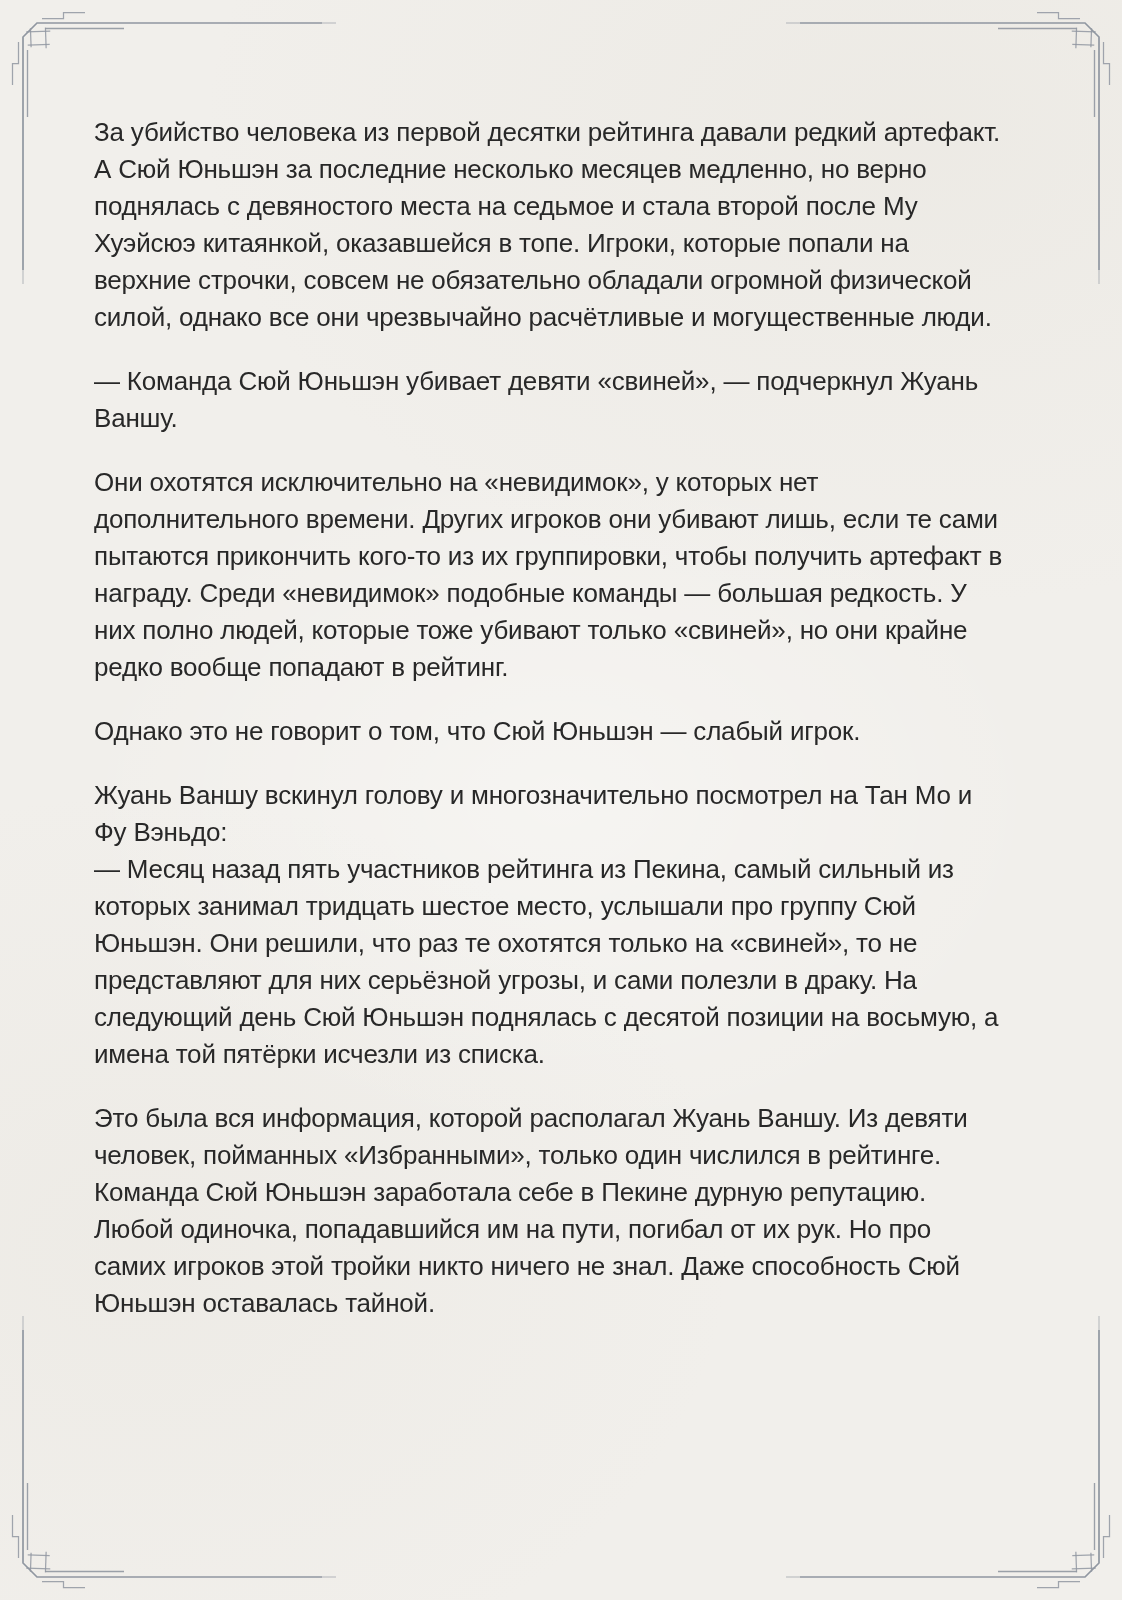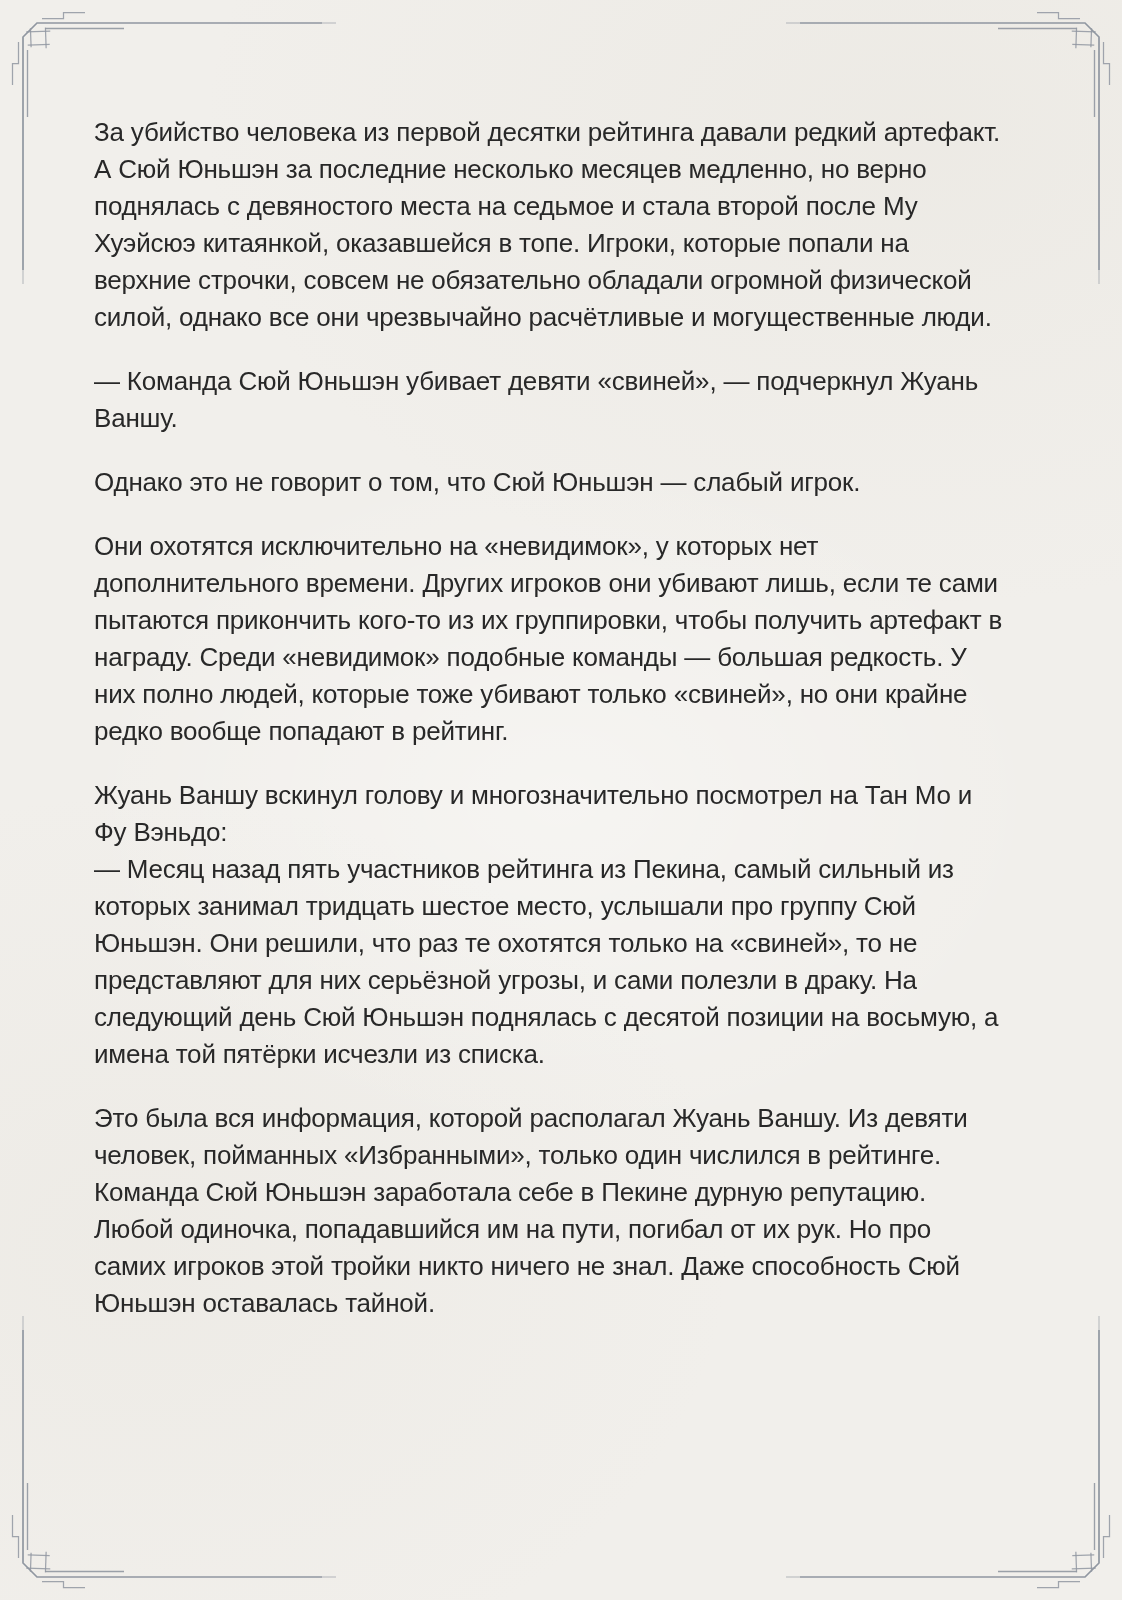--- a/index.html
+++ b/index.html
@@ -85,20 +85,20 @@
 
     <use href="#corner"></use>
     <use href="#corner" transform="translate(1122,0) scale(-1,1)"></use>
     <use href="#corner" transform="translate(0,1600) scale(1,-1)"></use>
     <use href="#corner" transform="translate(1122,1600) scale(-1,-1)"></use>
   </svg>
 
   <main class="text-block">
       <p class="para">За убийство человека из первой десятки рейтинга давали редкий артефакт. А Сюй Юньшэн за последние несколько месяцев медленно, но верно поднялась с девяностого места на седьмое и стала второй после Му Хуэйсюэ китаянкой, оказавшейся в топе. Игроки, которые попали на верхние строчки, совсем не обязательно обладали огромной физической силой, однако все они чрезвычайно расчётливые и могущественные люди.</p>
       <p class="para">— Команда Сюй Юньшэн убивает девяти «свиней», — подчеркнул Жуань Ваншу.</p>
+      <p class="para">Они охотятся исключительно на «невидимок», у которых нет дополнительного времени. Других игроков они убивают лишь, если те сами пытаются прикончить кого-то из их группировки, чтобы получить артефакт в награду. Среди «невидимок» подобные команды — большая редкость. У них полно людей, которые тоже убивают только «свиней», но они крайне редко вообще попадают в рейтинг.</p>
       <p class="para">Однако это не говорит о том, что Сюй Юньшэн — слабый игрок.</p>
-      <p class="para">Они охотятся исключительно на «невидимок», у которых нет дополнительного времени. Других игроков они убивают лишь, если те сами пытаются прикончить кого-то из их группировки, чтобы получить артефакт в награду. Среди «невидимок» подобные команды — большая редкость. У них полно людей, которые тоже убивают только «свиней», но они крайне редко вообще попадают в рейтинг.</p>
       <p class="para">Жуань Ваншу вскинул голову и многозначительно посмотрел на Тан Мо и Фу Вэньдо:
 — Месяц назад пять участников рейтинга из Пекина, самый сильный из которых занимал тридцать шестое место, услышали про группу Сюй Юньшэн. Они решили, что раз те охотятся только на «свиней», то не представляют для них серьёзной угрозы, и сами полезли в драку. На следующий день Сюй Юньшэн поднялась с десятой позиции на восьмую, а имена той пятёрки исчезли из списка.</p>
       <p class="para">Это была вся информация, которой располагал Жуань Ваншу. Из девяти человек, пойманных «Избранными», только один числился в рейтинге. Команда Сюй Юньшэн заработала себе в Пекине дурную репутацию. Любой одиночка, попадавшийся им на пути, погибал от их рук. Но про самих игроков этой тройки никто ничего не знал. Даже способность Сюй Юньшэн оставалась тайной.</p>
     </main>
 
 </div>
 
 </body></html>

